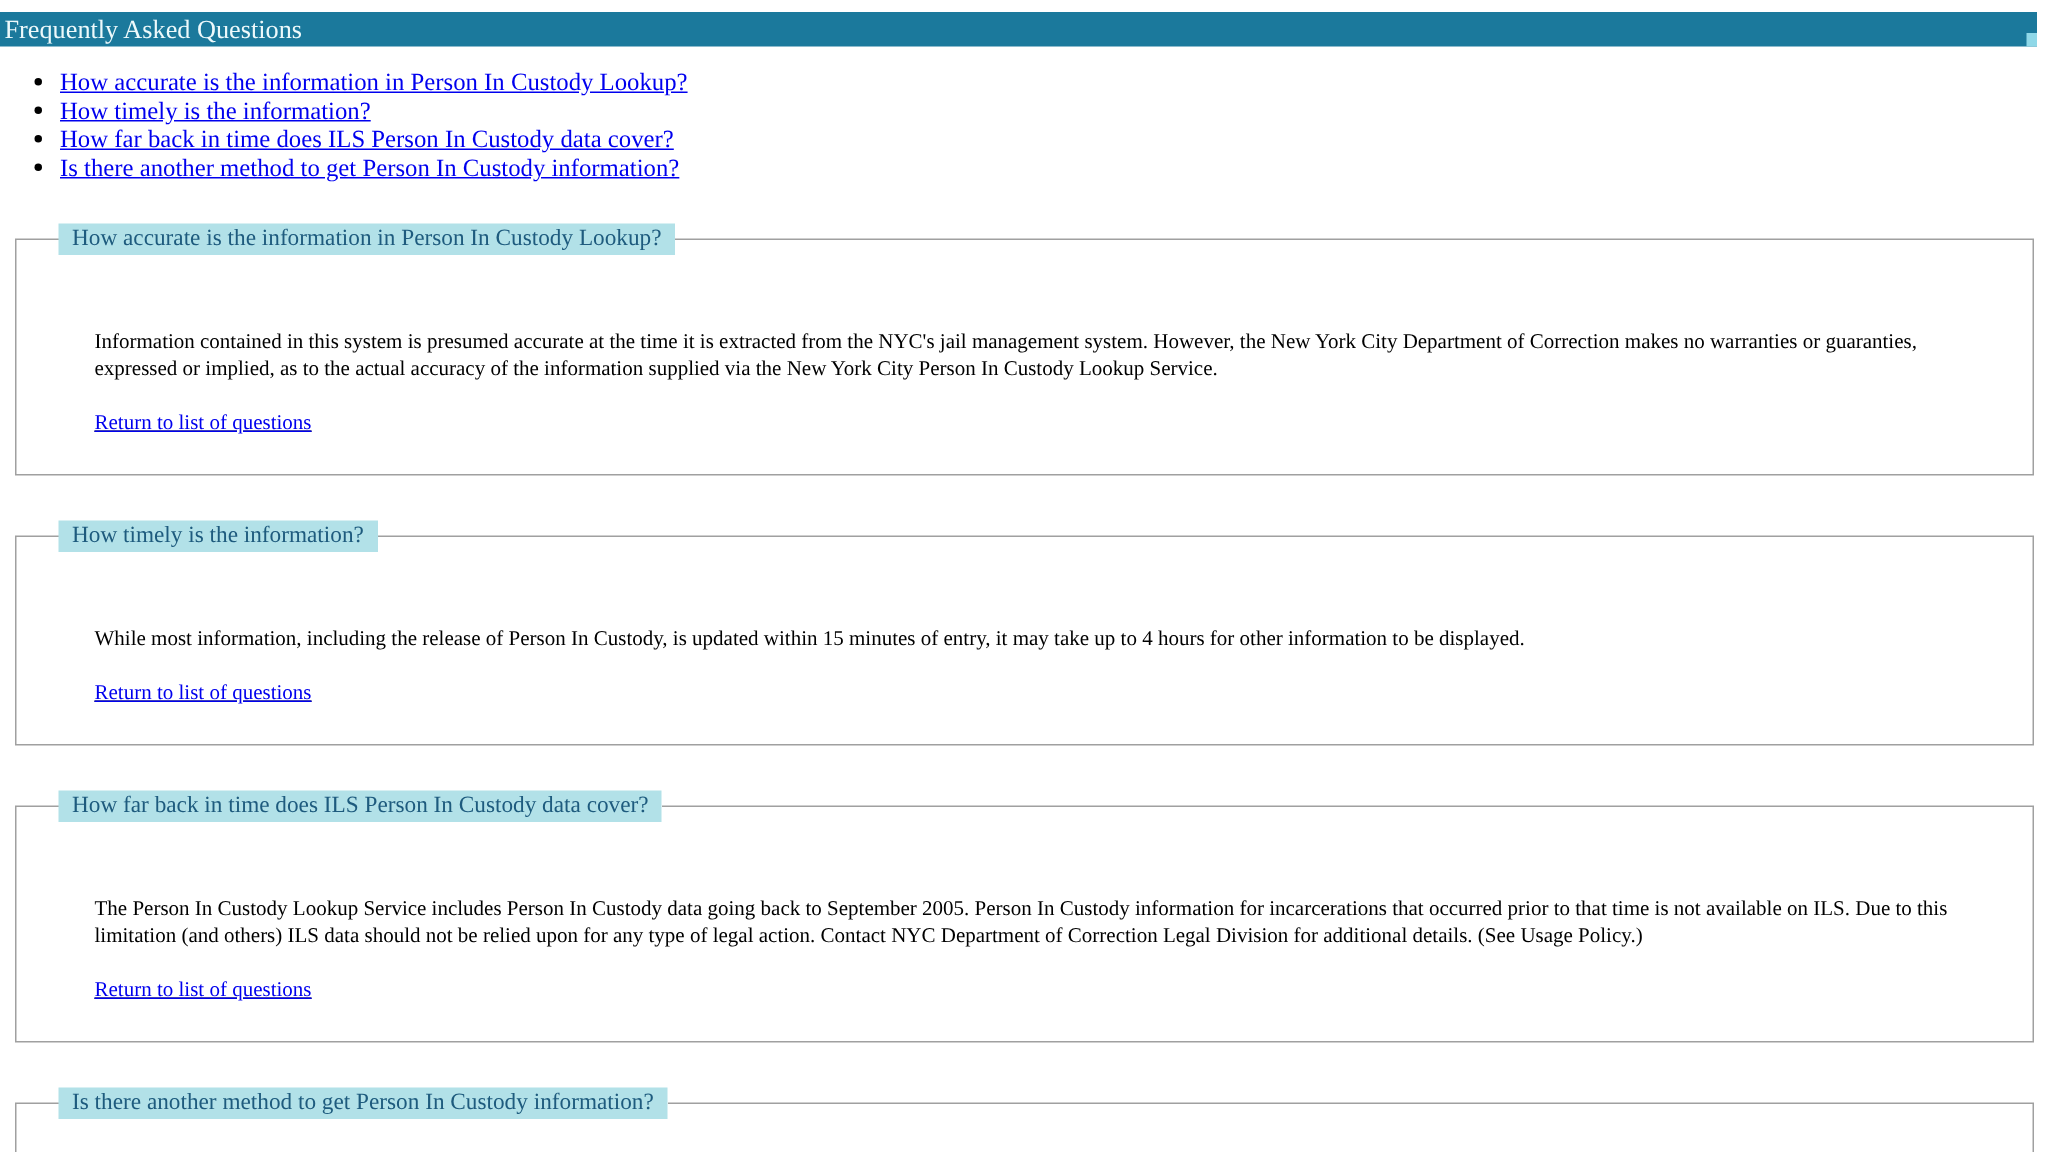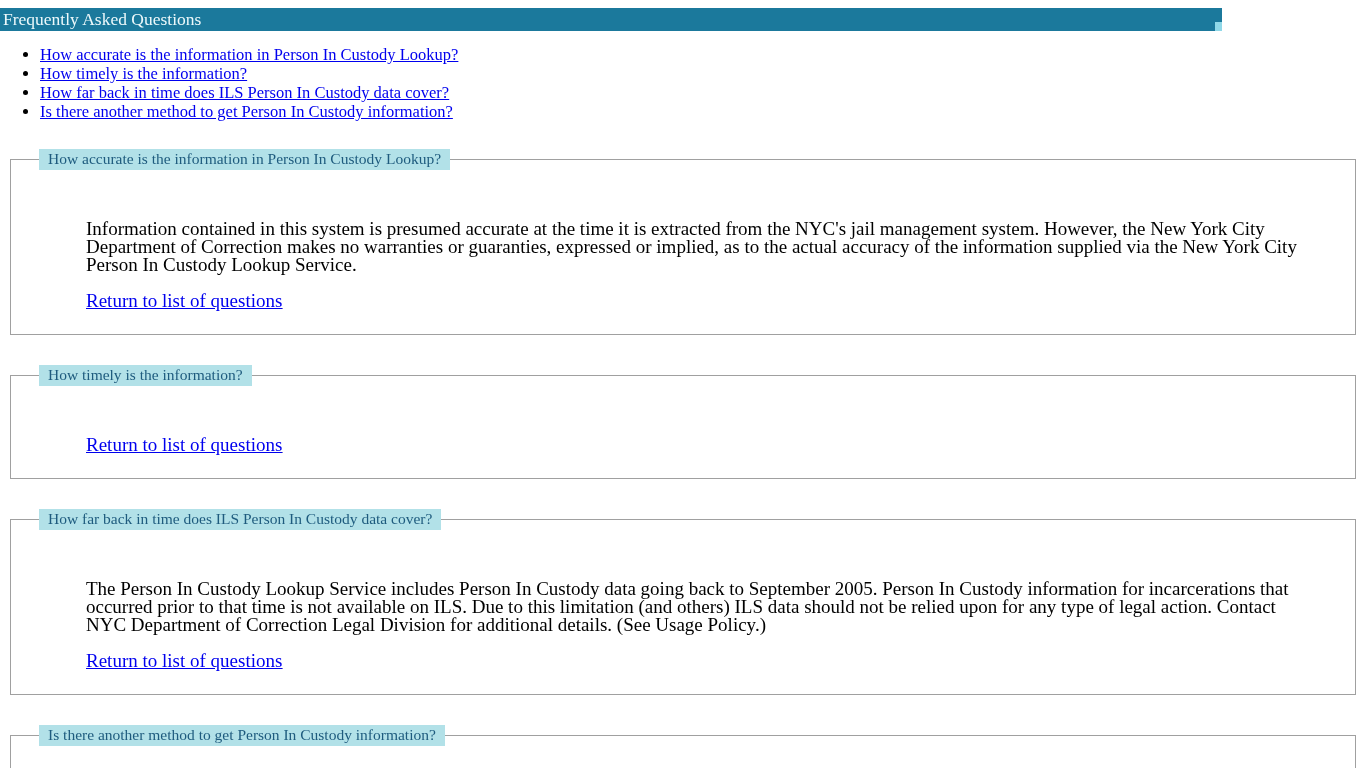--- a/index.html
+++ b/index.html
@@ -9,21 +9,21 @@
     overflow: hidden;
     background: #ffffff;
     font-family: "Liberation Serif", "DejaVu Serif", serif;
     color: #000000;
   }
 
   
   .title-bar {
     position: relative;
     margin-top: 8px;
-    width: 1222px;
+    width: 1358px;
     height: 23px;
     background: #1B799C;
     color: #EDF9FB;
     font-size: 17.5px;
     line-height: 22px;
     padding-left: 3px;
   }
   .title-bar-cap {
     position: absolute;
     right: 0; bottom: 0;
@@ -52,22 +52,22 @@
   fieldset.faq + fieldset.faq { margin-top: 0; }
   fieldset.faq legend {
     background: #B2E1E8;
     color: #1E5B7E;
     font-size: 15.5px;
     line-height: 16px;
     padding: 2px 9px 3px 9px;
     margin-left: 16px;
   }
   .answer-wrap {
-    margin: 50px 40px 0 63px;
-    font-size: 19px;
+    margin: 50px 40px 0 40px;
+    font-size: 14px;
   }
   .answer-wrap p.answer {
     margin: 0 0 18px 0;
     line-height: 18px;
   }
   .answer-wrap p.return {
     margin: 0;
     line-height: 18px;
     text-decoration: underline;
   }
@@ -101,20 +101,21 @@
     <p class="answer">Information contained in this system is presumed accurate at the time it is extracted from the NYC's jail management system. However, the New York City Department of Correction makes no warranties or guaranties, expressed or implied, as to the actual accuracy of the information supplied via the New York City Person In Custody Lookup Service.</p>
     <p class="return">
       <a href="#">Return to list of questions</a>
     </p>
   </div>
 </fieldset>
 
 <fieldset class="faq">
   <legend>How timely is the information?</legend>
   <div class="answer-wrap">
+    <p class="answer">While most information, including the release of Person In Custody, is updated within 15 minutes of entry, it may take up to 4 hours for other information to be displayed.</p>
     <p class="return">
       <a href="#">Return to list of questions</a>
     </p>
   </div>
 </fieldset>
 
 <fieldset class="faq">
   <legend>How far back in time does ILS Person In Custody data cover?</legend>
   <div class="answer-wrap">
     <p class="answer">The Person In Custody Lookup Service includes Person In Custody data going back to September 2005. Person In Custody information for incarcerations that occurred prior to that time is not available on ILS. Due to this limitation (and others) ILS data should not be relied upon for any type of legal action. Contact NYC Department of Correction Legal Division for additional details. (See Usage Policy.)</p>

